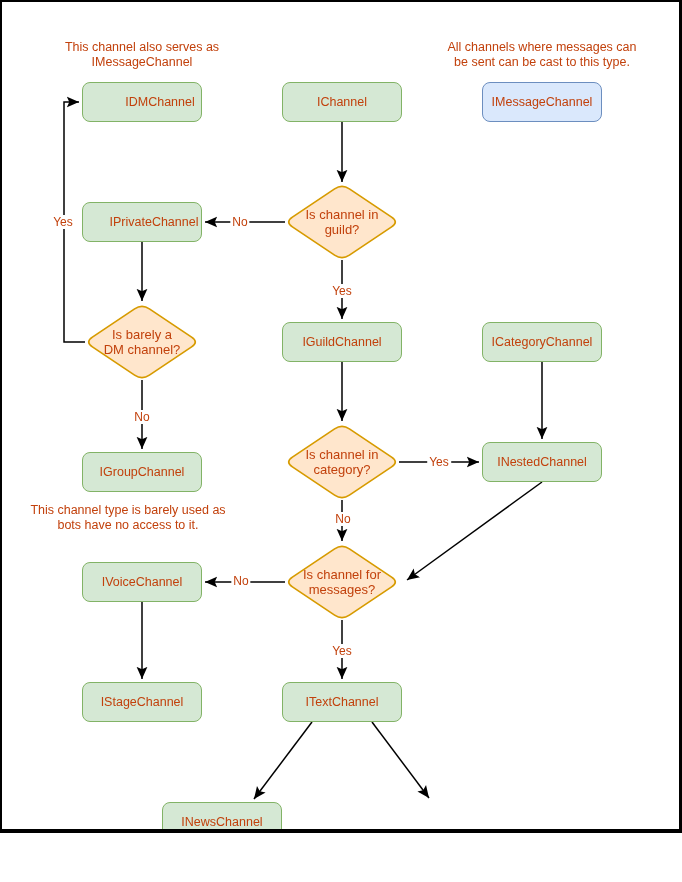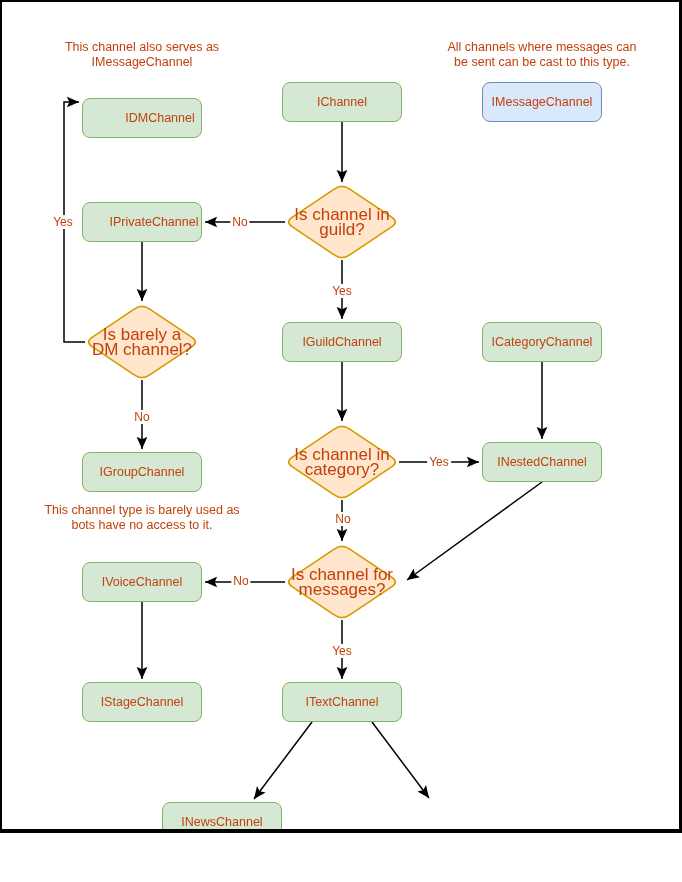--- a/index.html
+++ b/index.html
@@ -16,21 +16,21 @@
     font-size:12.5px;text-align:center;
   }
   .node.green{background:#d5e8d4;border:1px solid #82b366;}
   .node.blue{background:#dae8fc;border:1px solid #6c8ebf;}
   .decision{position:absolute;width:114px;height:76px;}
   .decision svg{position:absolute;left:0;top:0;width:114px;height:76px;display:block;}
   .decision .shape{fill:#ffe6cc;stroke:#d79b00;stroke-width:1.7;}
   .dtext{
     position:absolute;left:0;top:0;right:0;bottom:0;
     display:flex;align-items:center;justify-content:center;
-    text-align:center;font-size:17px;line-height:15px;white-space:pre-line;
+    text-align:center;font-size:13px;line-height:15px;white-space:pre-line;
   }
   .elabel{
     position:absolute;transform:translate(-50%,-50%);
     background:#ffffff;padding:0 2px;font-size:12px;line-height:14px;
   }
   .note{
     position:absolute;width:220px;text-align:center;
     font-size:12.5px;line-height:15px;white-space:pre-line;
   }
 </style>
@@ -60,24 +60,24 @@
     <line x1="340" y1="618" x2="340" y2="677" marker-end="url(#arrow)"></line>
     <line x1="140" y1="600" x2="140" y2="677" marker-end="url(#arrow)"></line>
     <line x1="310" y1="720" x2="252" y2="797" marker-end="url(#arrow)"></line>
     <line x1="370" y1="720" x2="427" y2="796" marker-end="url(#arrow)"></line>
   </svg>
 
   <div class="note" style="left:30px;top:38px;">This channel also serves as
 IMessageChannel</div>
   <div class="note" style="left:430px;top:38px;">All channels where messages can
 be sent can be cast to this type.</div>
-  <div class="note" style="left:30px;top:501px;">This channel type is barely used as
+  <div class="note" style="left:16px;top:501px;">This channel type is barely used as
 bots have no access to it.</div>
 
-  <div class="node green" style="left:80px;top:96px;padding-left:36px;">IDMChannel</div>
+  <div class="node green" style="left:80px;top:80px;padding-left:36px;">IDMChannel</div>
   <div class="node green" style="left:280px;top:80px;">IChannel</div>
   <div class="node blue" style="left:480px;top:80px;">IMessageChannel</div>
   <div class="node green" style="left:80px;top:200px;padding-left:24px;">IPrivateChannel</div>
   <div class="node green" style="left:280px;top:320px;">IGuildChannel</div>
   <div class="node green" style="left:480px;top:320px;">ICategoryChannel</div>
   <div class="node green" style="left:80px;top:450px;">IGroupChannel</div>
   <div class="node green" style="left:480px;top:440px;text-align:center;">INestedChannel</div>
   <div class="node green" style="left:80px;top:560px;">IVoiceChannel</div>
   <div class="node green" style="left:280px;top:680px;">ITextChannel</div>
   <div class="node green" style="left:80px;top:680px;">IStageChannel</div>

